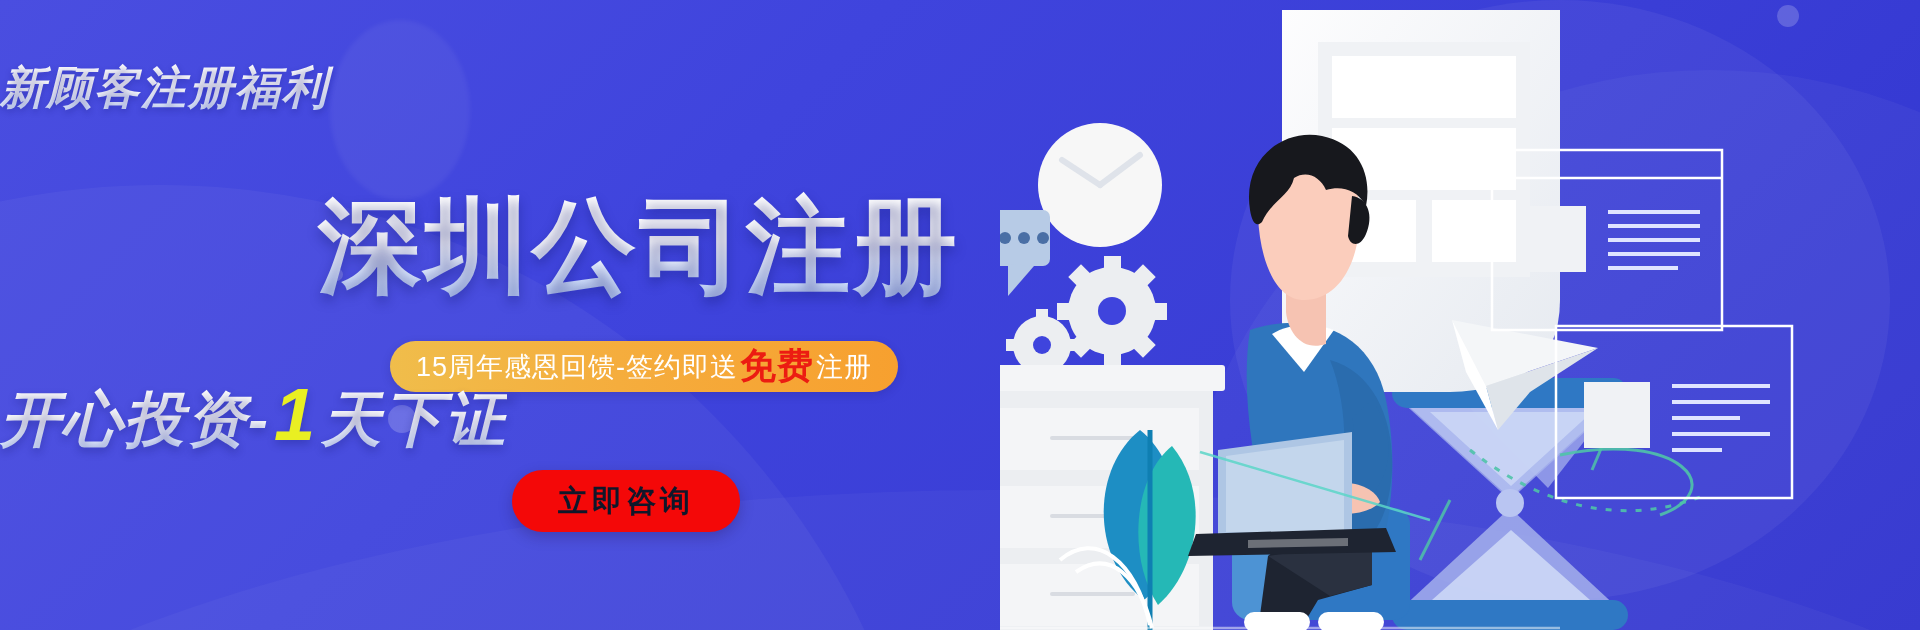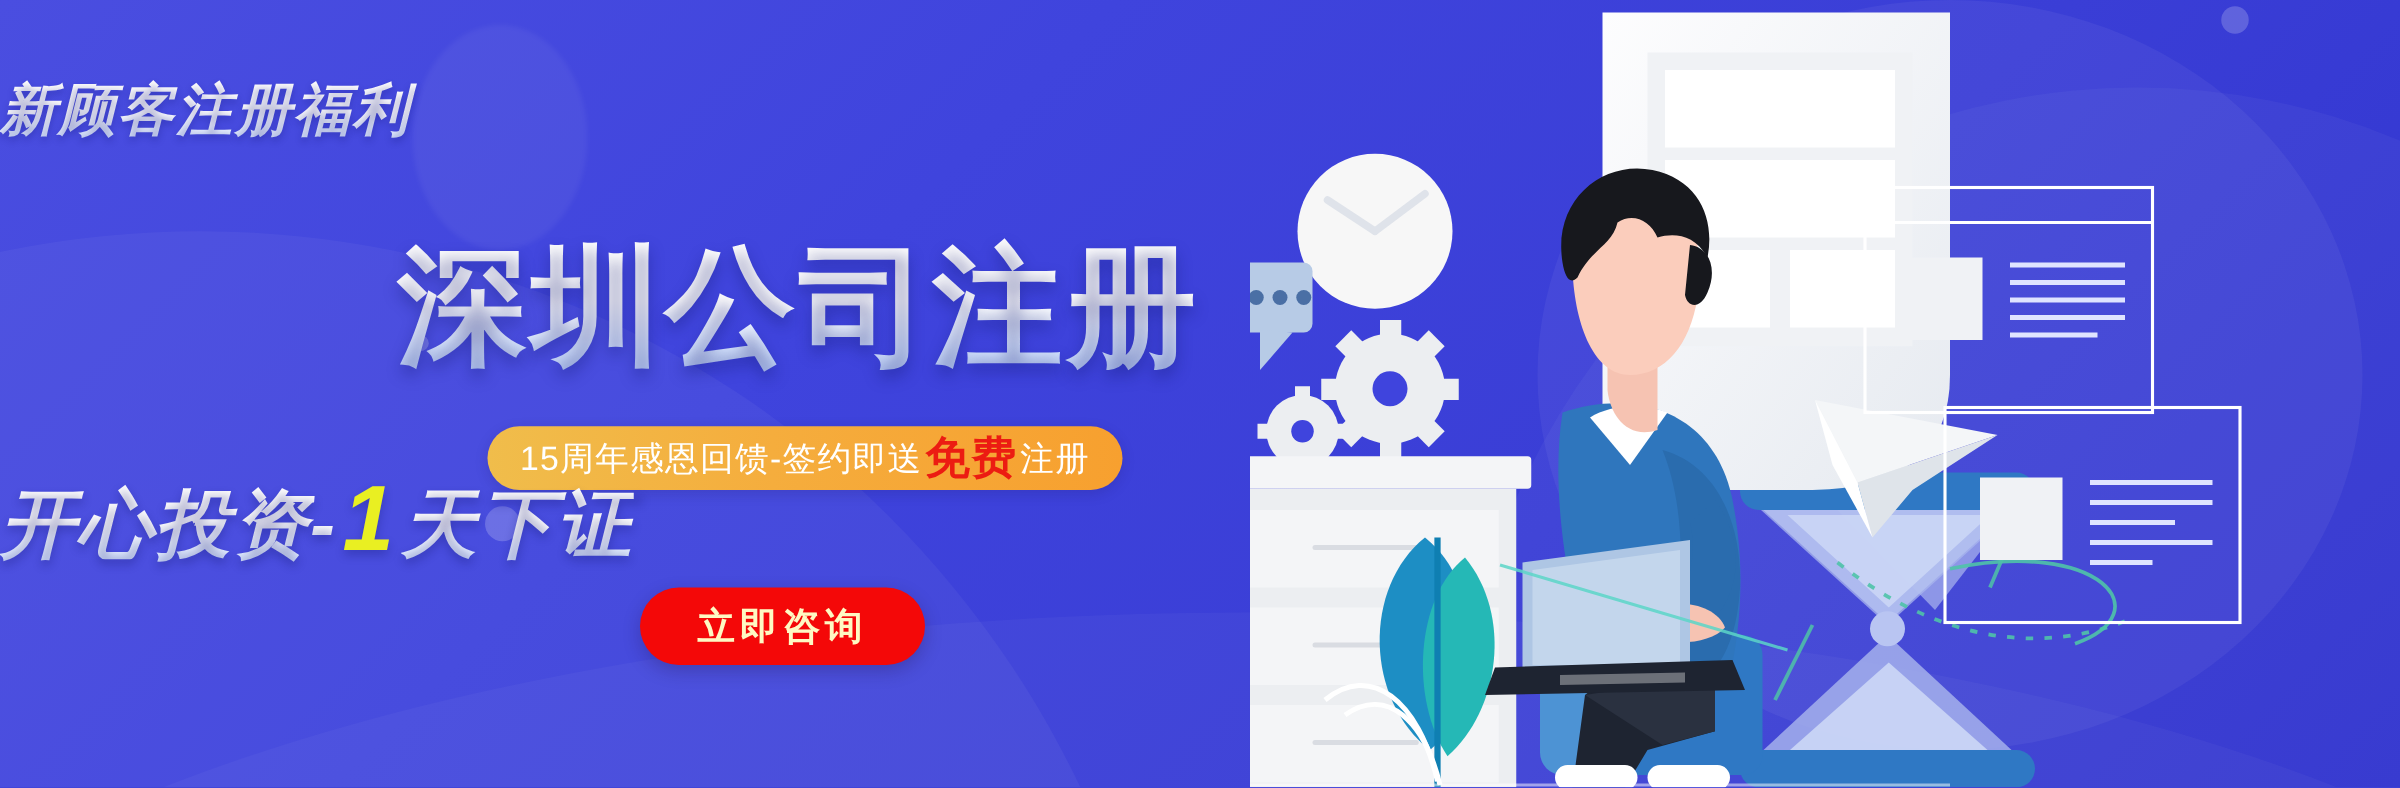--- a/index.html
+++ b/index.html
@@ -158,21 +158,21 @@
   }
 
   .cta {
     position: absolute;
     left: 512px; top: 470px;
     width: 228px;
     height: 62px;
     border: none;
     border-radius: 31px;
     background: #f40808;
-    color: #fef9c3;
+    color: #0f172a;
     font-family: "Liberation Sans", "DejaVu Sans", sans-serif;
     font-size: 30px;
     font-weight: 700;
     letter-spacing: 4px;
     cursor: pointer;
     box-shadow: 0 5px 14px rgba(30,10,60,0.25);
   }
 
   
   .illo {

